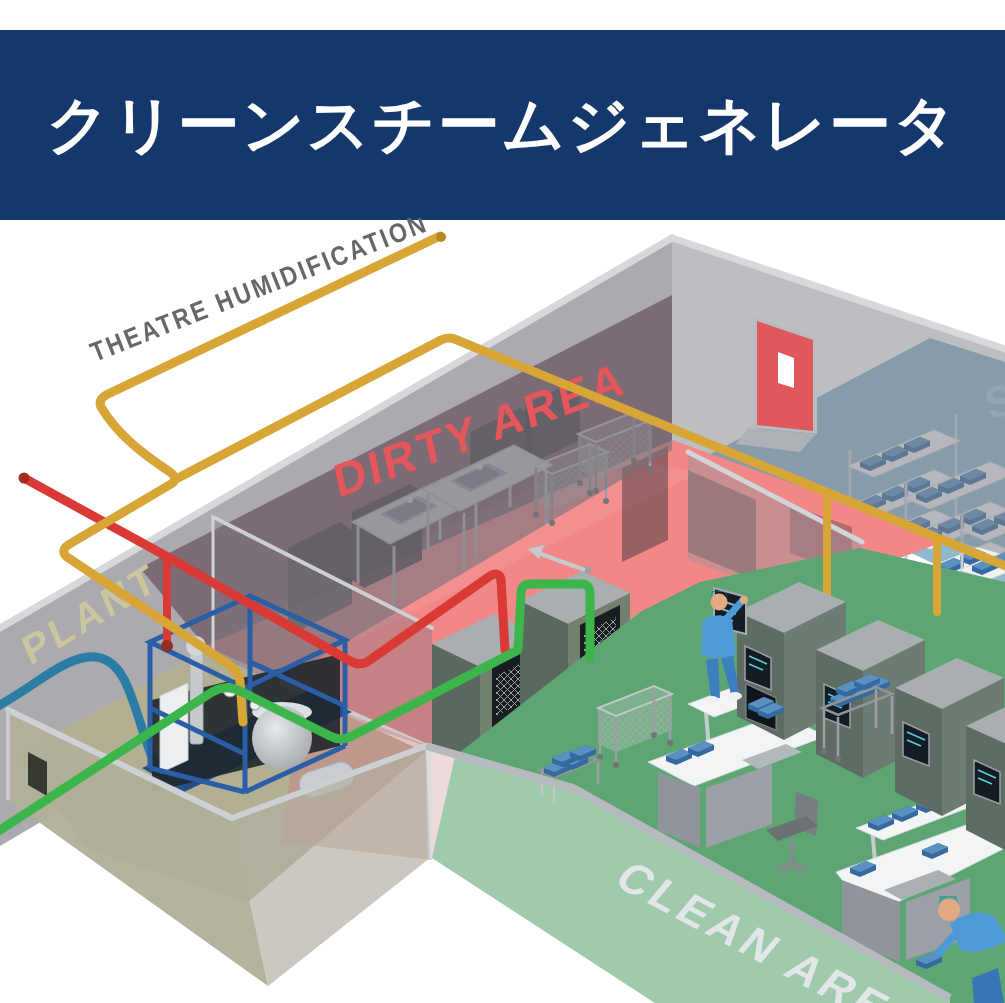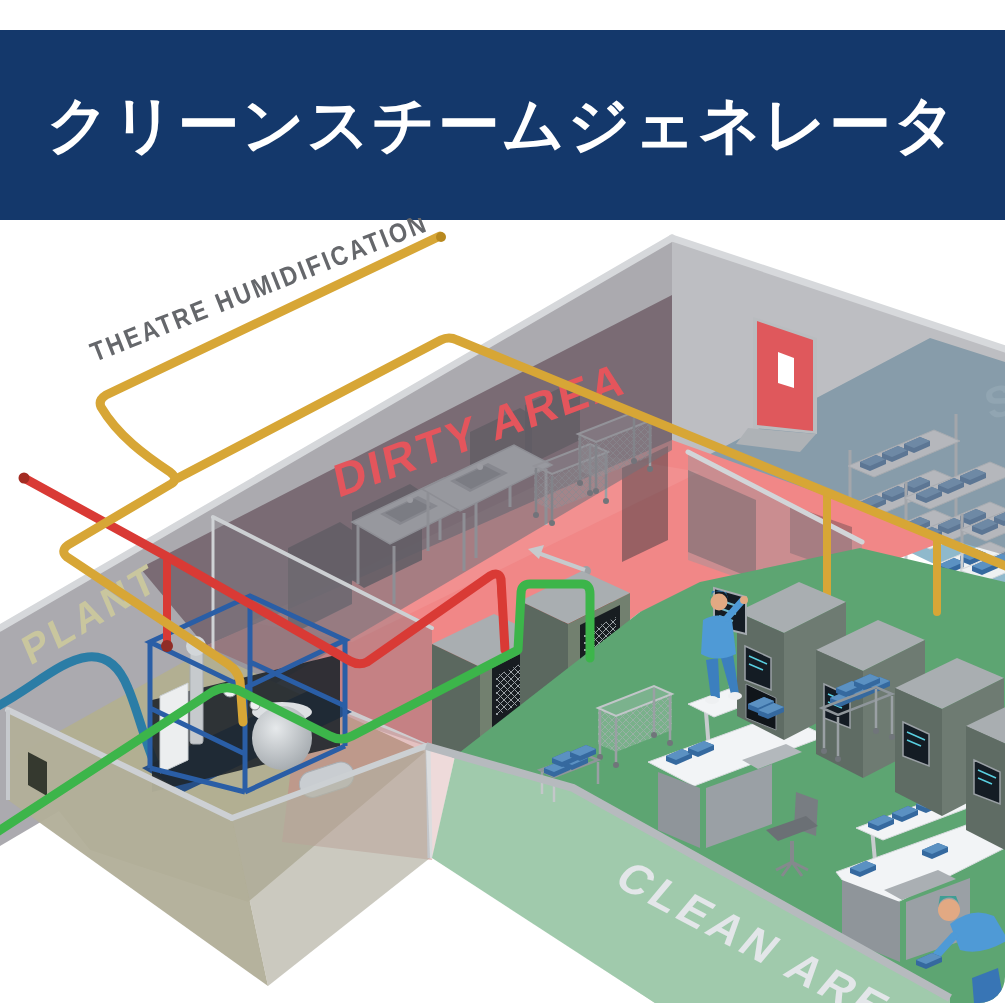--- a/index.html
+++ b/index.html
@@ -1,17 +1,17 @@
 <!DOCTYPE html>
 <html><head>
 <meta charset="utf-8">
 <style>
   html,body{margin:0;padding:0;background:#ffffff;}
   body{font-family:"Liberation Sans", sans-serif;}
-  .stage{position:relative;width:1005px;height:1003px;background:#ffffff;overflow:hidden;border-radius:26px;}
+  .stage{position:relative;width:1005px;height:1003px;background:#ffffff;overflow:hidden;}
   .banner{position:absolute;left:0;top:30px;width:1005px;height:190px;background:#14386b;
           display:flex;align-items:center;justify-content:center;}
   .banner-title{color:#ffffff;font-weight:bold;font-size:62px;letter-spacing:2px;white-space:nowrap;}
   svg.scene{position:absolute;left:0;top:218px;width:1005px;height:785px;display:block;}
   svg text{font-family:"Liberation Sans", sans-serif;}
   .pipe{fill:none;stroke-linecap:round;stroke-linejoin:round;}
   .band{fill:none;stroke-linecap:round;}
   .leg{stroke:#b7bbbf;stroke-width:3;}
 </style>
 </head>

